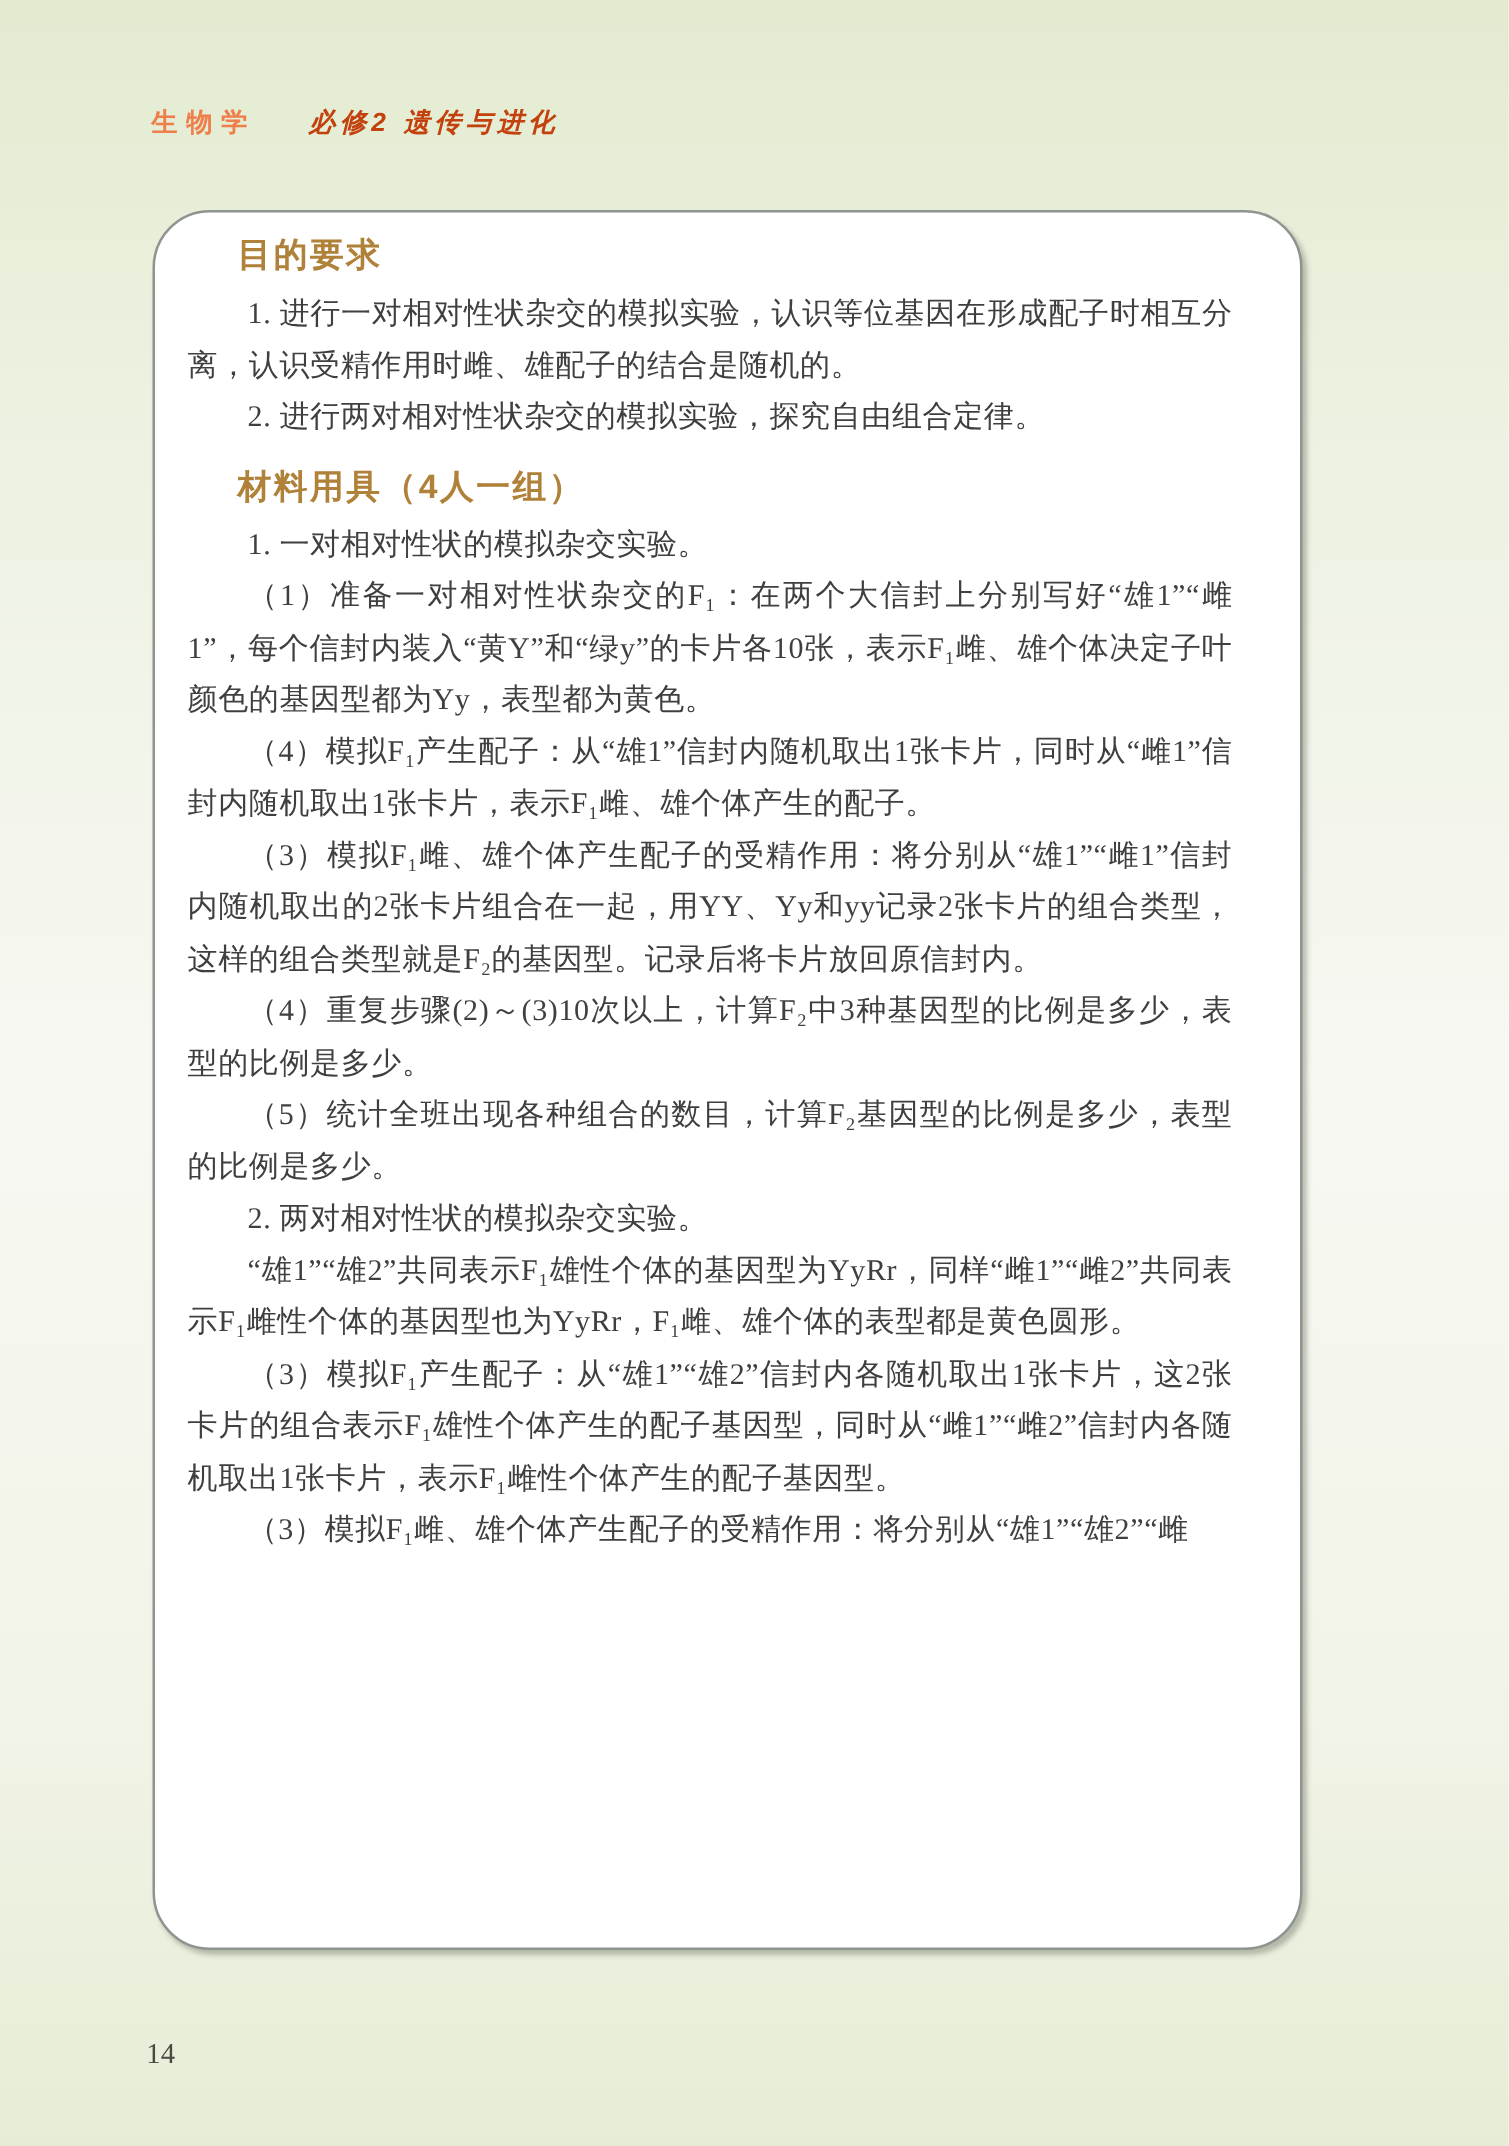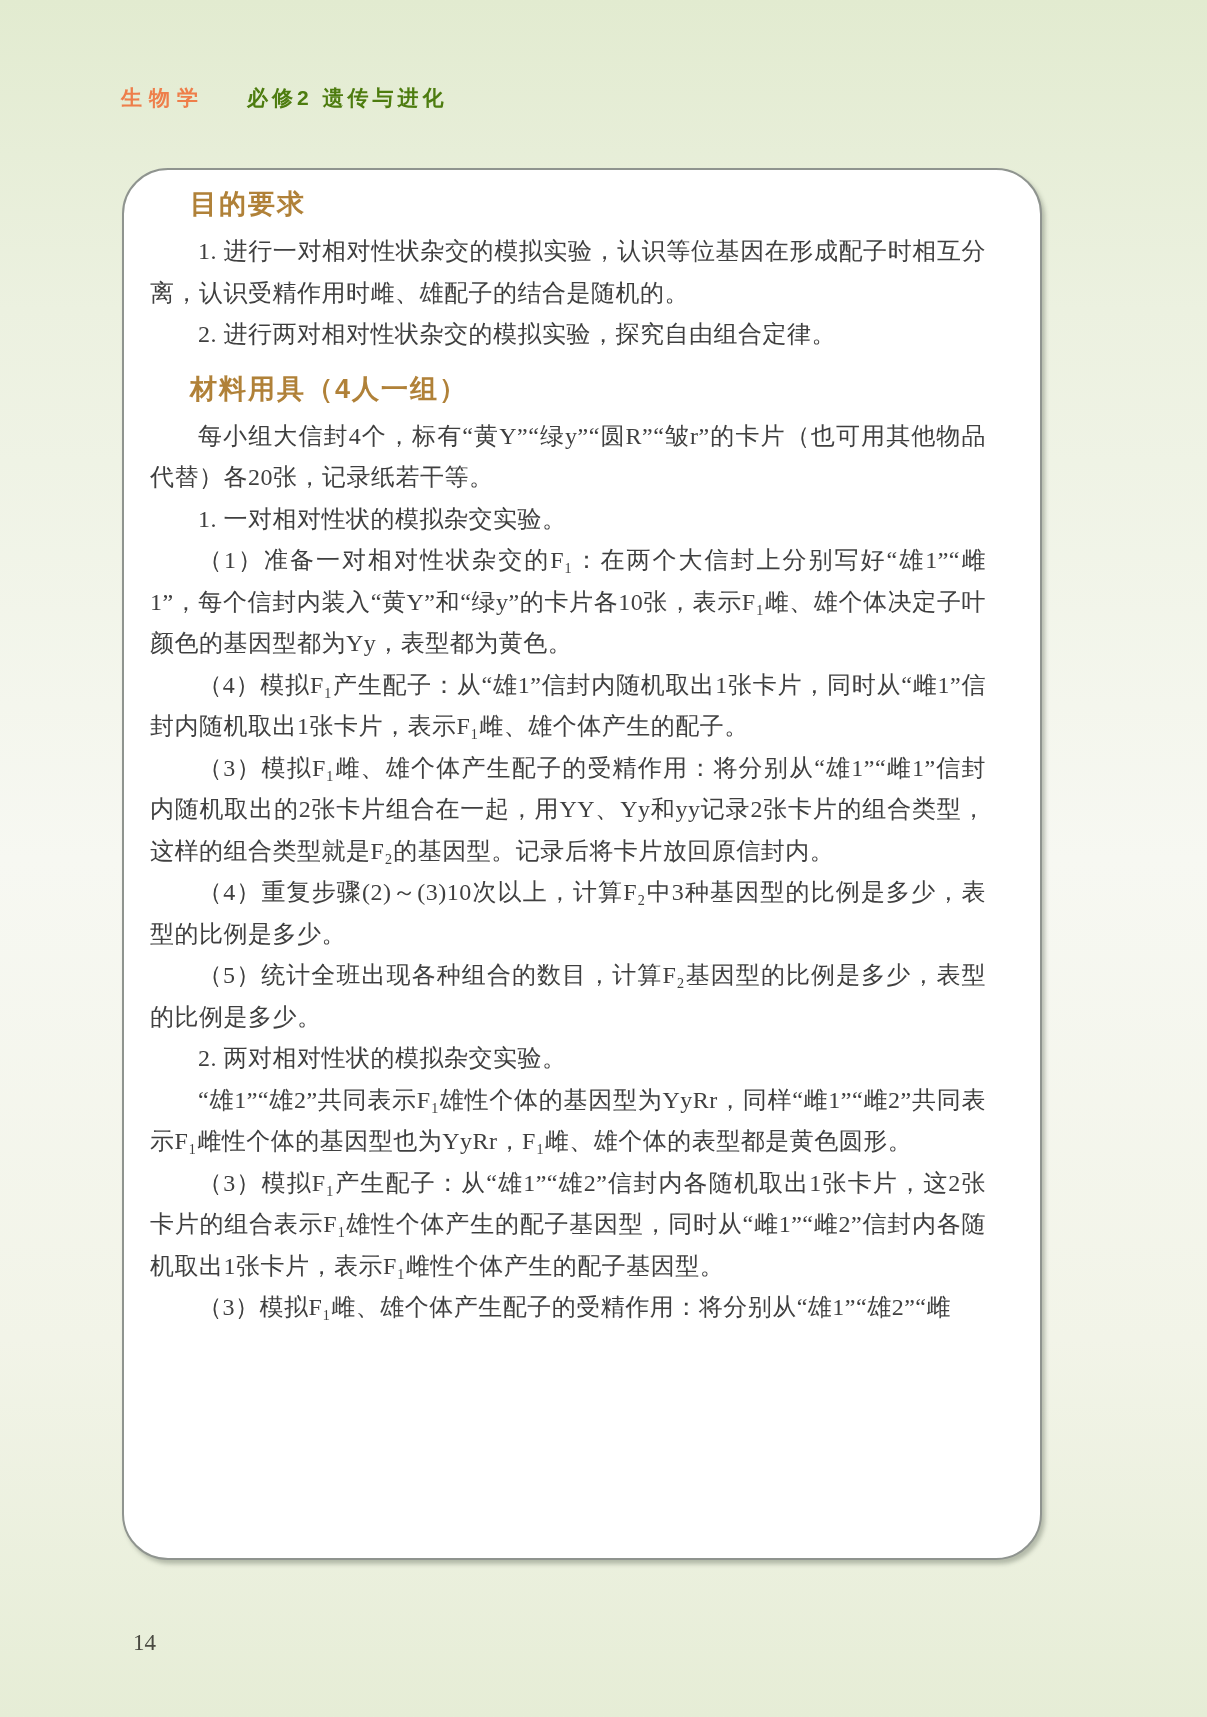--- a/index.html
+++ b/index.html
@@ -7,62 +7,61 @@
     width:1207px;height:1717px;position:relative;overflow:hidden;
     background:linear-gradient(180deg,#e2ebd0 0%,#ecf1e0 18%,#f7f8f2 50%,#f2f4e8 78%,#e6edd6 100%);
     font-family:"Liberation Serif","DejaVu Serif",serif;
   }
   .page-header{
     position:absolute;left:121px;top:84px;
     font-family:"Liberation Sans","DejaVu Sans",sans-serif;
     font-size:21px;display:flex;align-items:center;
   }
   .subject{color:#ee7e4a;font-weight:bold;letter-spacing:7px;}
-  .volume{color:#4d7c0f;font-weight:bold;letter-spacing:4px;margin-left:42px;}
+  .volume{color:#c2410c;font-style:italic;font-weight:bold;letter-spacing:4px;margin-left:42px;}
   .card{
     position:absolute;left:122px;top:168px;width:920px;height:1392px;
     background:#ffffff;border:2px solid #8f948f;border-radius:46px;
     box-shadow:3px 4px 4px rgba(110,120,105,0.45);
     box-sizing:border-box;overflow:hidden;
   }
   .card-content{
     padding:16px 54px 0 26px;
   }
   .section-heading{
     font-family:"Liberation Sans","DejaVu Sans",sans-serif;
     font-size:27px;line-height:36px;font-weight:bold;color:#b08138;
     margin:15px 0 9px 40px;letter-spacing:2px;
   }
   .section-heading.first{margin-top:0;}
   .card-content p{
     margin:0;font-size:24px;line-height:41.5px;color:#3f3f3f;
     text-align:justify;text-indent:2em;letter-spacing:0.5px;
   }
   .page-number{
-    position:absolute;left:133px;top:1630px;
+    position:absolute;left:117px;top:1630px;
     font-size:23px;color:#4a4a42;
   }
 </style>
 </head>
 <body>
 
 <header class="page-header">
   <span class="subject">生物学</span>
   <span class="volume">必修2  遗传与进化</span>
 </header>
 
 <section class="card">
   <div class="card-content">
 
     <h2 class="section-heading first">目的要求</h2>
     <p>1. 进行一对相对性状杂交的模拟实验，认识等位基因在形成配子时相互分离，认识受精作用时雌、雄配子的结合是随机的。</p>
     <p>2. 进行两对相对性状杂交的模拟实验，探究自由组合定律。</p>
 
     <h2 class="section-heading">材料用具（4人一组）</h2>
-    <p>每小组大信封4个，标有“黄Y”“绿y”“圆R”“皱r”的卡片（也可用其他物品代替）各20张，记录纸若干等。</p>
 
     <p>1. 一对相对性状的模拟杂交实验。</p>
     <p>（1）准备一对相对性状杂交的F₁：在两个大信封上分别写好“雄1”“雌1”，每个信封内装入“黄Y”和“绿y”的卡片各10张，表示F₁雌、雄个体决定子叶颜色的基因型都为Yy，表型都为黄色。</p>
     <p>（4）模拟F₁产生配子：从“雄1”信封内随机取出1张卡片，同时从“雌1”信封内随机取出1张卡片，表示F₁雌、雄个体产生的配子。</p>
     <p>（3）模拟F₁雌、雄个体产生配子的受精作用：将分别从“雄1”“雌1”信封内随机取出的2张卡片组合在一起，用YY、Yy和yy记录2张卡片的组合类型，这样的组合类型就是F₂的基因型。记录后将卡片放回原信封内。</p>
     <p>（4）重复步骤(2)～(3)10次以上，计算F₂中3种基因型的比例是多少，表型的比例是多少。</p>
     <p>（5）统计全班出现各种组合的数目，计算F₂基因型的比例是多少，表型的比例是多少。</p>
     <p>2. 两对相对性状的模拟杂交实验。</p>
     <p>“雄1”“雄2”共同表示F₁雄性个体的基因型为YyRr，同样“雌1”“雌2”共同表示F₁雌性个体的基因型也为YyRr，F₁雌、雄个体的表型都是黄色圆形。</p>
     <p>（3）模拟F₁产生配子：从“雄1”“雄2”信封内各随机取出1张卡片，这2张卡片的组合表示F₁雄性个体产生的配子基因型，同时从“雌1”“雌2”信封内各随机取出1张卡片，表示F₁雌性个体产生的配子基因型。</p>

